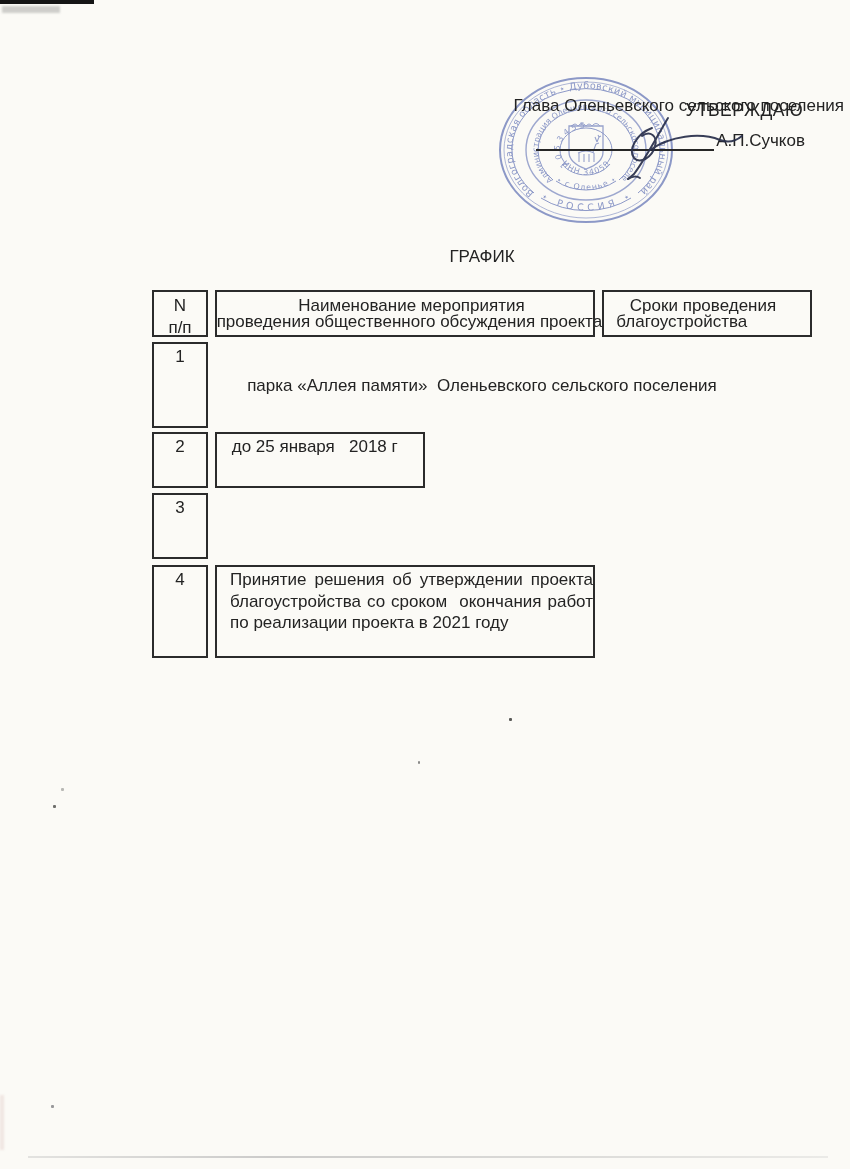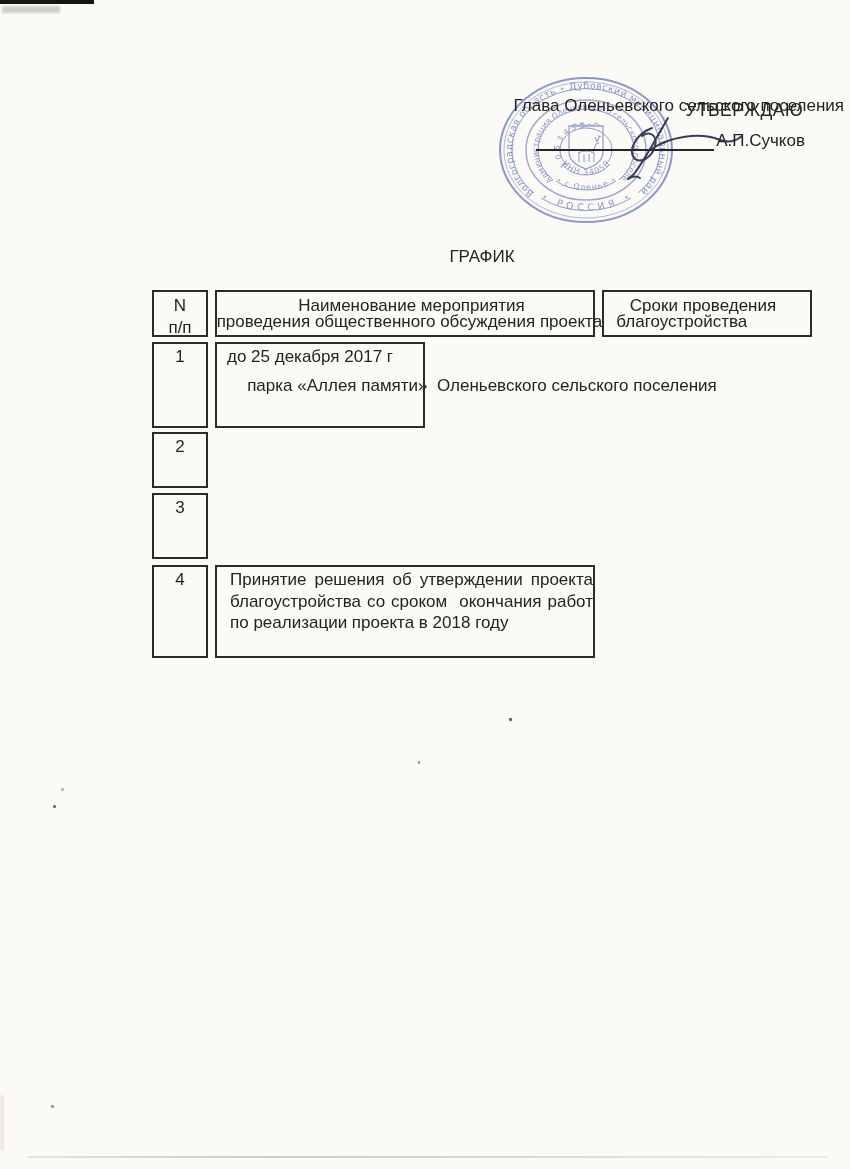--- a/index.html
+++ b/index.html
@@ -126,25 +126,25 @@
 
 <div class="abs tbl">
   <div class="trow r0">
     <div class="cell c1">N
 п/п</div>
     <div class="cell c2">Наименование мероприятия</div>
     <div class="cell c3">Сроки проведения</div>
   </div>
   <div class="trow r1">
     <div class="cell c1">1</div>
-    <div class="cell c3">до 25 декабря 2017 г</div>
   </div>
   <div class="trow r2">
     <div class="cell c1">2</div>
+    <div class="cell c3"> до 25 января   2018 г</div>
   </div>
   <div class="trow r3">
     <div class="cell c1">3</div>
   </div>
   <div class="trow r4">
     <div class="cell c1">4</div>
-    <div class="cell c2 justify">Принятие решения об утверждении проекта благоустройства со сроком  окончания работ по реализации проекта в 2018 году</div>
+    <div class="cell c2 justify">Принятие решения об утверждении проекта благоустройства со сроком  окончания работ по реализации проекта в 2021 году</div>
   </div>
 </div>
 
 </body></html>

